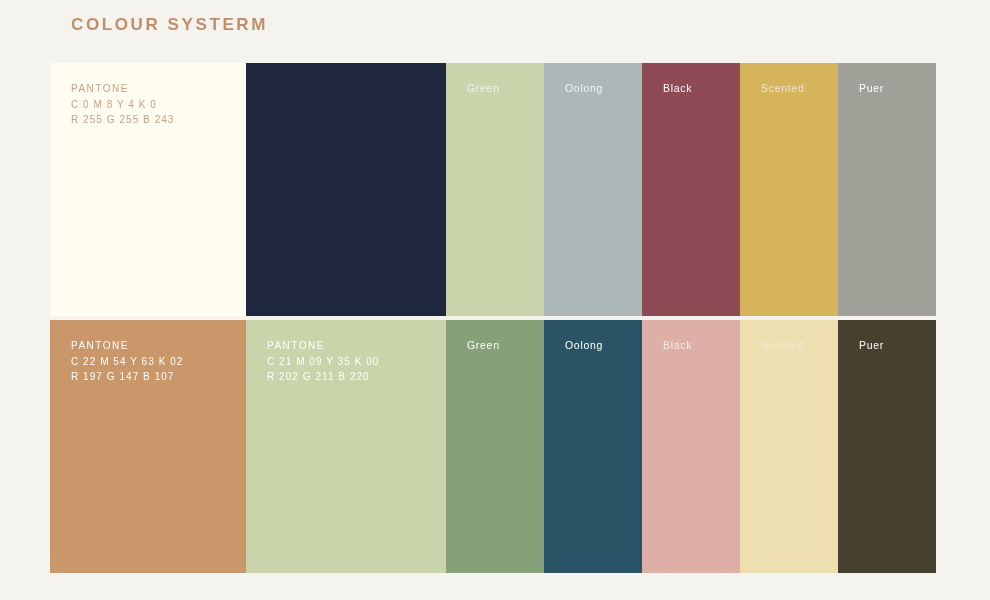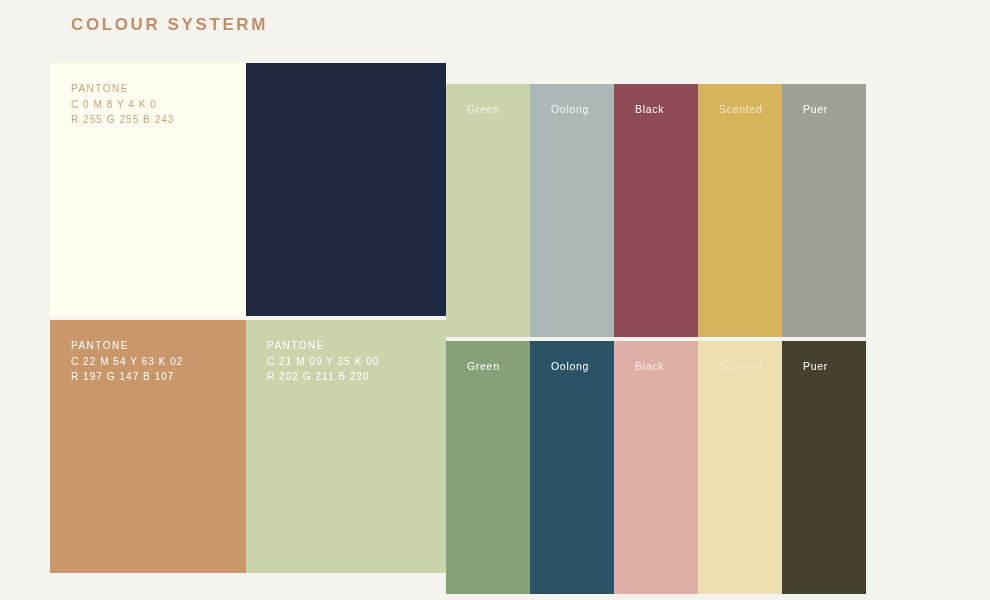--- a/index.html
+++ b/index.html
@@ -51,21 +51,21 @@
 
   .swatch {
     position: relative;
     height: 100%;
     box-sizing: border-box;
     overflow: hidden;
   }
 
   .swatch.wide-a { width: 196px; }
   .swatch.wide-b { width: 200px; }
-  .swatch.narrow { width: 84px; margin-top: 21px; }
+  .swatch.narrow { width: 98px; }
 
   .swatch-info {
     position: absolute;
     left: 21px;
     top: 18px;
     line-height: 15.5px;
     white-space: nowrap;
   }
 
   .swatch-info .line {

